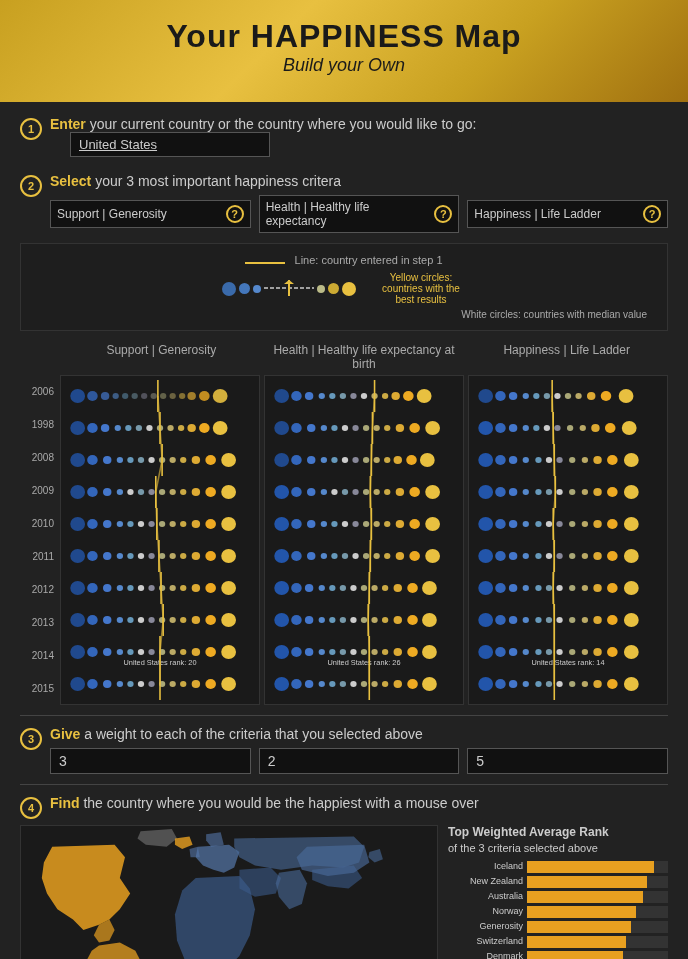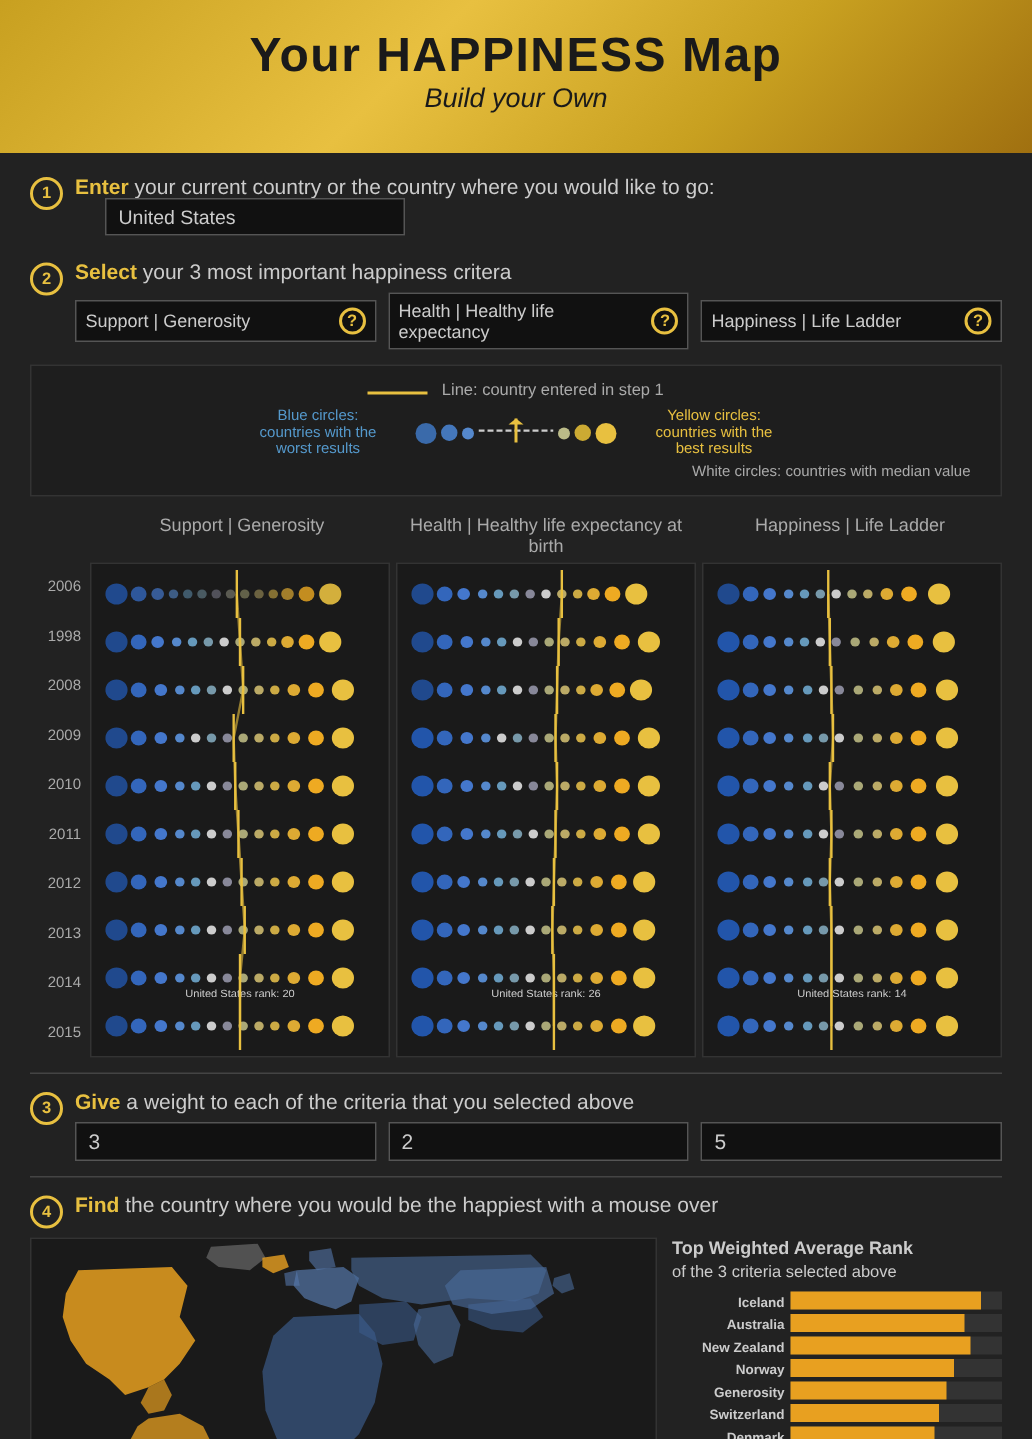--- a/index.html
+++ b/index.html
@@ -254,24 +254,23 @@
       font-size: 11px;
       color: #ccc;
       margin-bottom: 6px;
       line-height: 1.3;
     }
     .bar-chart-title strong {
       font-size: 12px;
     }
     .bar-row {
       display: flex;
-      align-items: flex-end;
+      align-items: flex-start;
       margin-bottom: 3px;
       gap: 4px;
-      font-weight: bold;
     }
     .bar-country {
       font-size: 9px;
       color: #ccc;
       width: 75px;
       text-align: right;
       flex-shrink: 0;
     }
     .bar-track {
       flex: 1;
@@ -298,21 +297,21 @@
   <div class="header-subtitle">Build your Own</div>
 </div>
 
 <div class="main">
 
   <div class="step-row">
     <div class="step-num">1</div>
     <div class="step-content">
       <div class="step-label">
         <strong>Enter</strong><span> your current country or the country where you would like to go:</span>
-        <input class="country-input" type="text" style="margin-left: 20px;" value="United States">
+        <input class="country-input" type="text" style="margin-left: 20px; text-decoration: underline;" value="United States">
       </div>
     </div>
   </div>
 
   <div class="step-row">
     <div class="step-num">2</div>
     <div class="step-content">
       <div class="step-label">
         <strong>Select</strong><span> your 3 most important happiness critera</span>
       </div>
@@ -332,24 +331,20 @@
       </div>
     </div>
   </div>
 
   <div class="legend-box">
     <div class="legend-line">
       <span style="border-bottom:2px solid #e8c040; padding-bottom:2px; display:inline-block; width:40px; margin-right:6px;"></span>
       <span>Line: country entered in step 1</span>
     </div>
     <div class="legend-circles">
-      <div class="legend-side">
-        <span>Blue circles:</span>
-        <span style="color:#5599cc">countries with the worst results</span>
-      </div>
       <div class="legend-dots">
         <span class="dot dot-blue-lg ds-blue strip-dot"></span>
         <span class="dot strip-dot" style="width:11px;height:11px;background:#4477bb;"></span>
         <span class="dot strip-dot" style="width:8px;height:8px;background:#5588cc;"></span>
         <span style="display:inline-block;position:relative;width:50px;text-align:center;">
           <svg width="50" height="20" viewBox="0 0 50 20">
             <line x1="0" y1="10" x2="50" y2="10" stroke="#cccccc" stroke-width="1.5" stroke-dasharray="4,2"></line>
             <line x1="25" y1="2" x2="25" y2="18" stroke="#e8c040" stroke-width="2"></line>
             <polygon points="20,6 25,2 30,6" fill="#e8c040"></polygon>
           </svg>
@@ -973,29 +968,29 @@
       </div>
       <div id="bar-chart-rows">
 
       <div class="bar-row">
     <span class="bar-country">Iceland</span>
     <div class="bar-track">
       <div class="bar-fill" style="width:90%"></div>
     </div>
   </div>
           <div class="bar-row">
+    <span class="bar-country">New Zealand</span>
+    <div class="bar-track">
+      <div class="bar-fill" style="width:85%"></div>
+    </div>
+  </div>
+          <div class="bar-row">
     <span class="bar-country">Australia</span>
     <div class="bar-track">
       <div class="bar-fill" style="width:82%"></div>
-    </div>
-  </div>
-          <div class="bar-row">
-    <span class="bar-country">New Zealand</span>
-    <div class="bar-track">
-      <div class="bar-fill" style="width:85%"></div>
     </div>
   </div>
           <div class="bar-row">
     <span class="bar-country">Norway</span>
     <div class="bar-track">
       <div class="bar-fill" style="width:77%"></div>
     </div>
   </div>
           <div class="bar-row">
     <span class="bar-country">Generosity</span>

